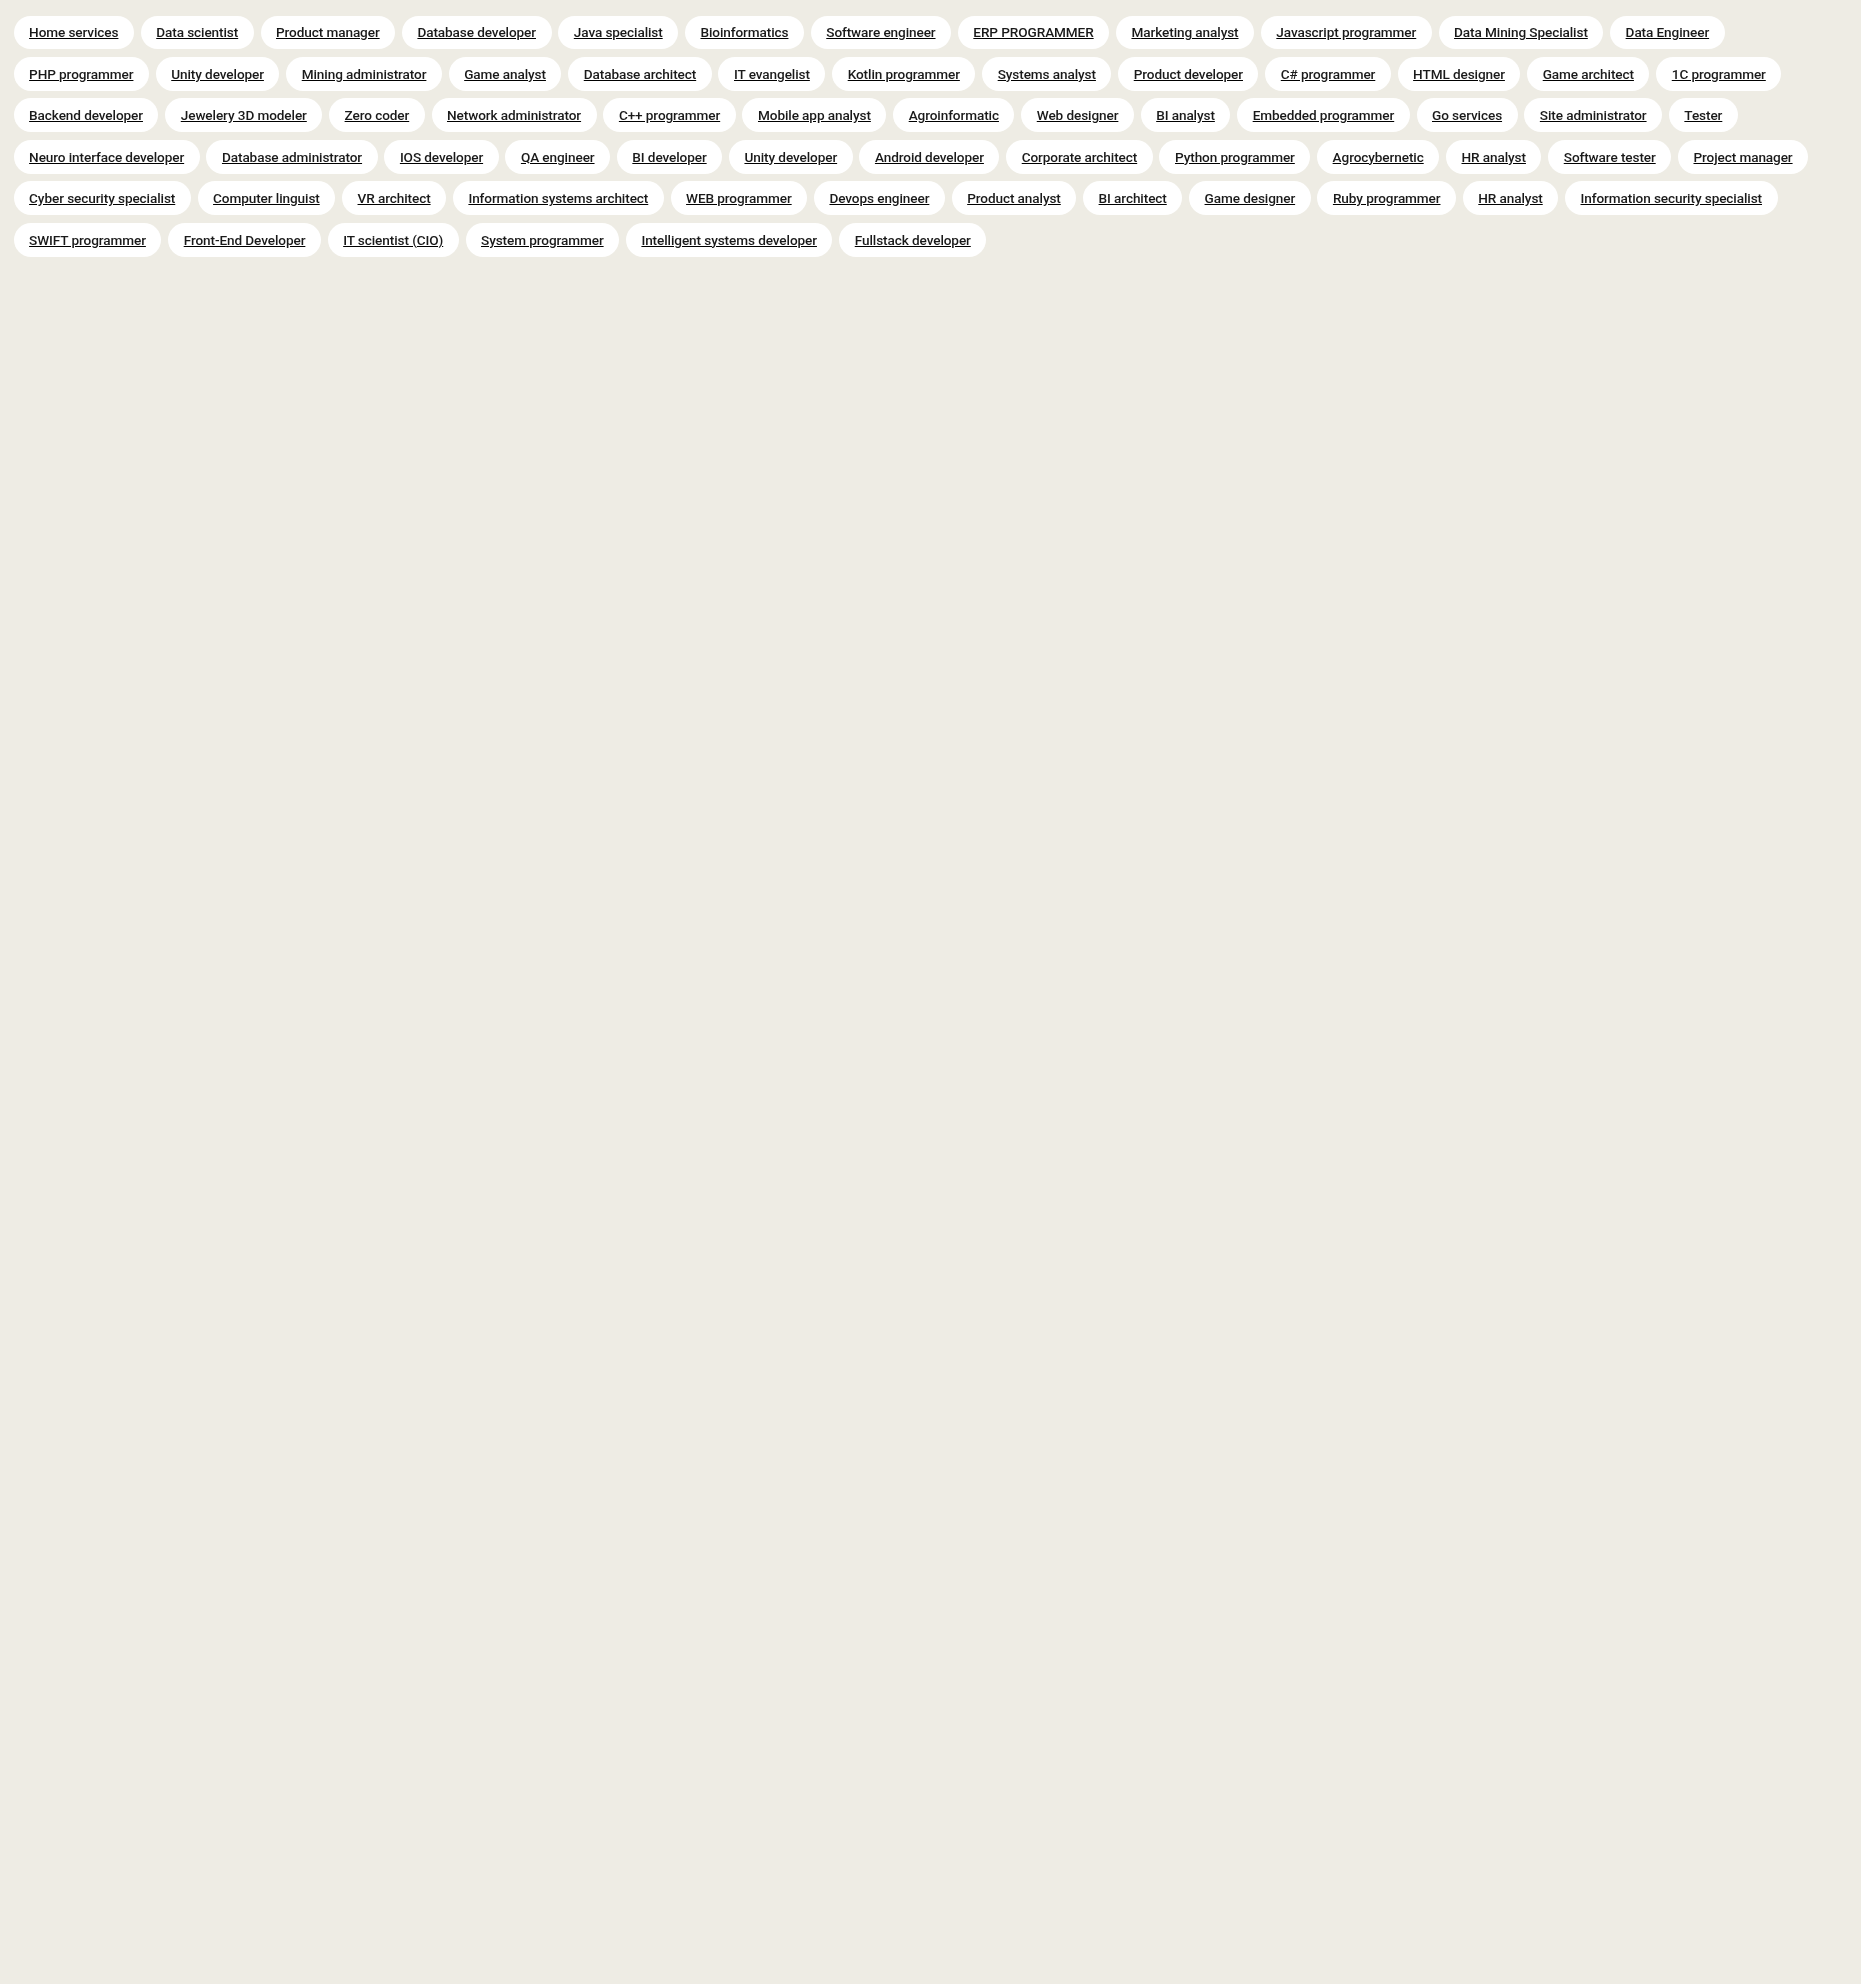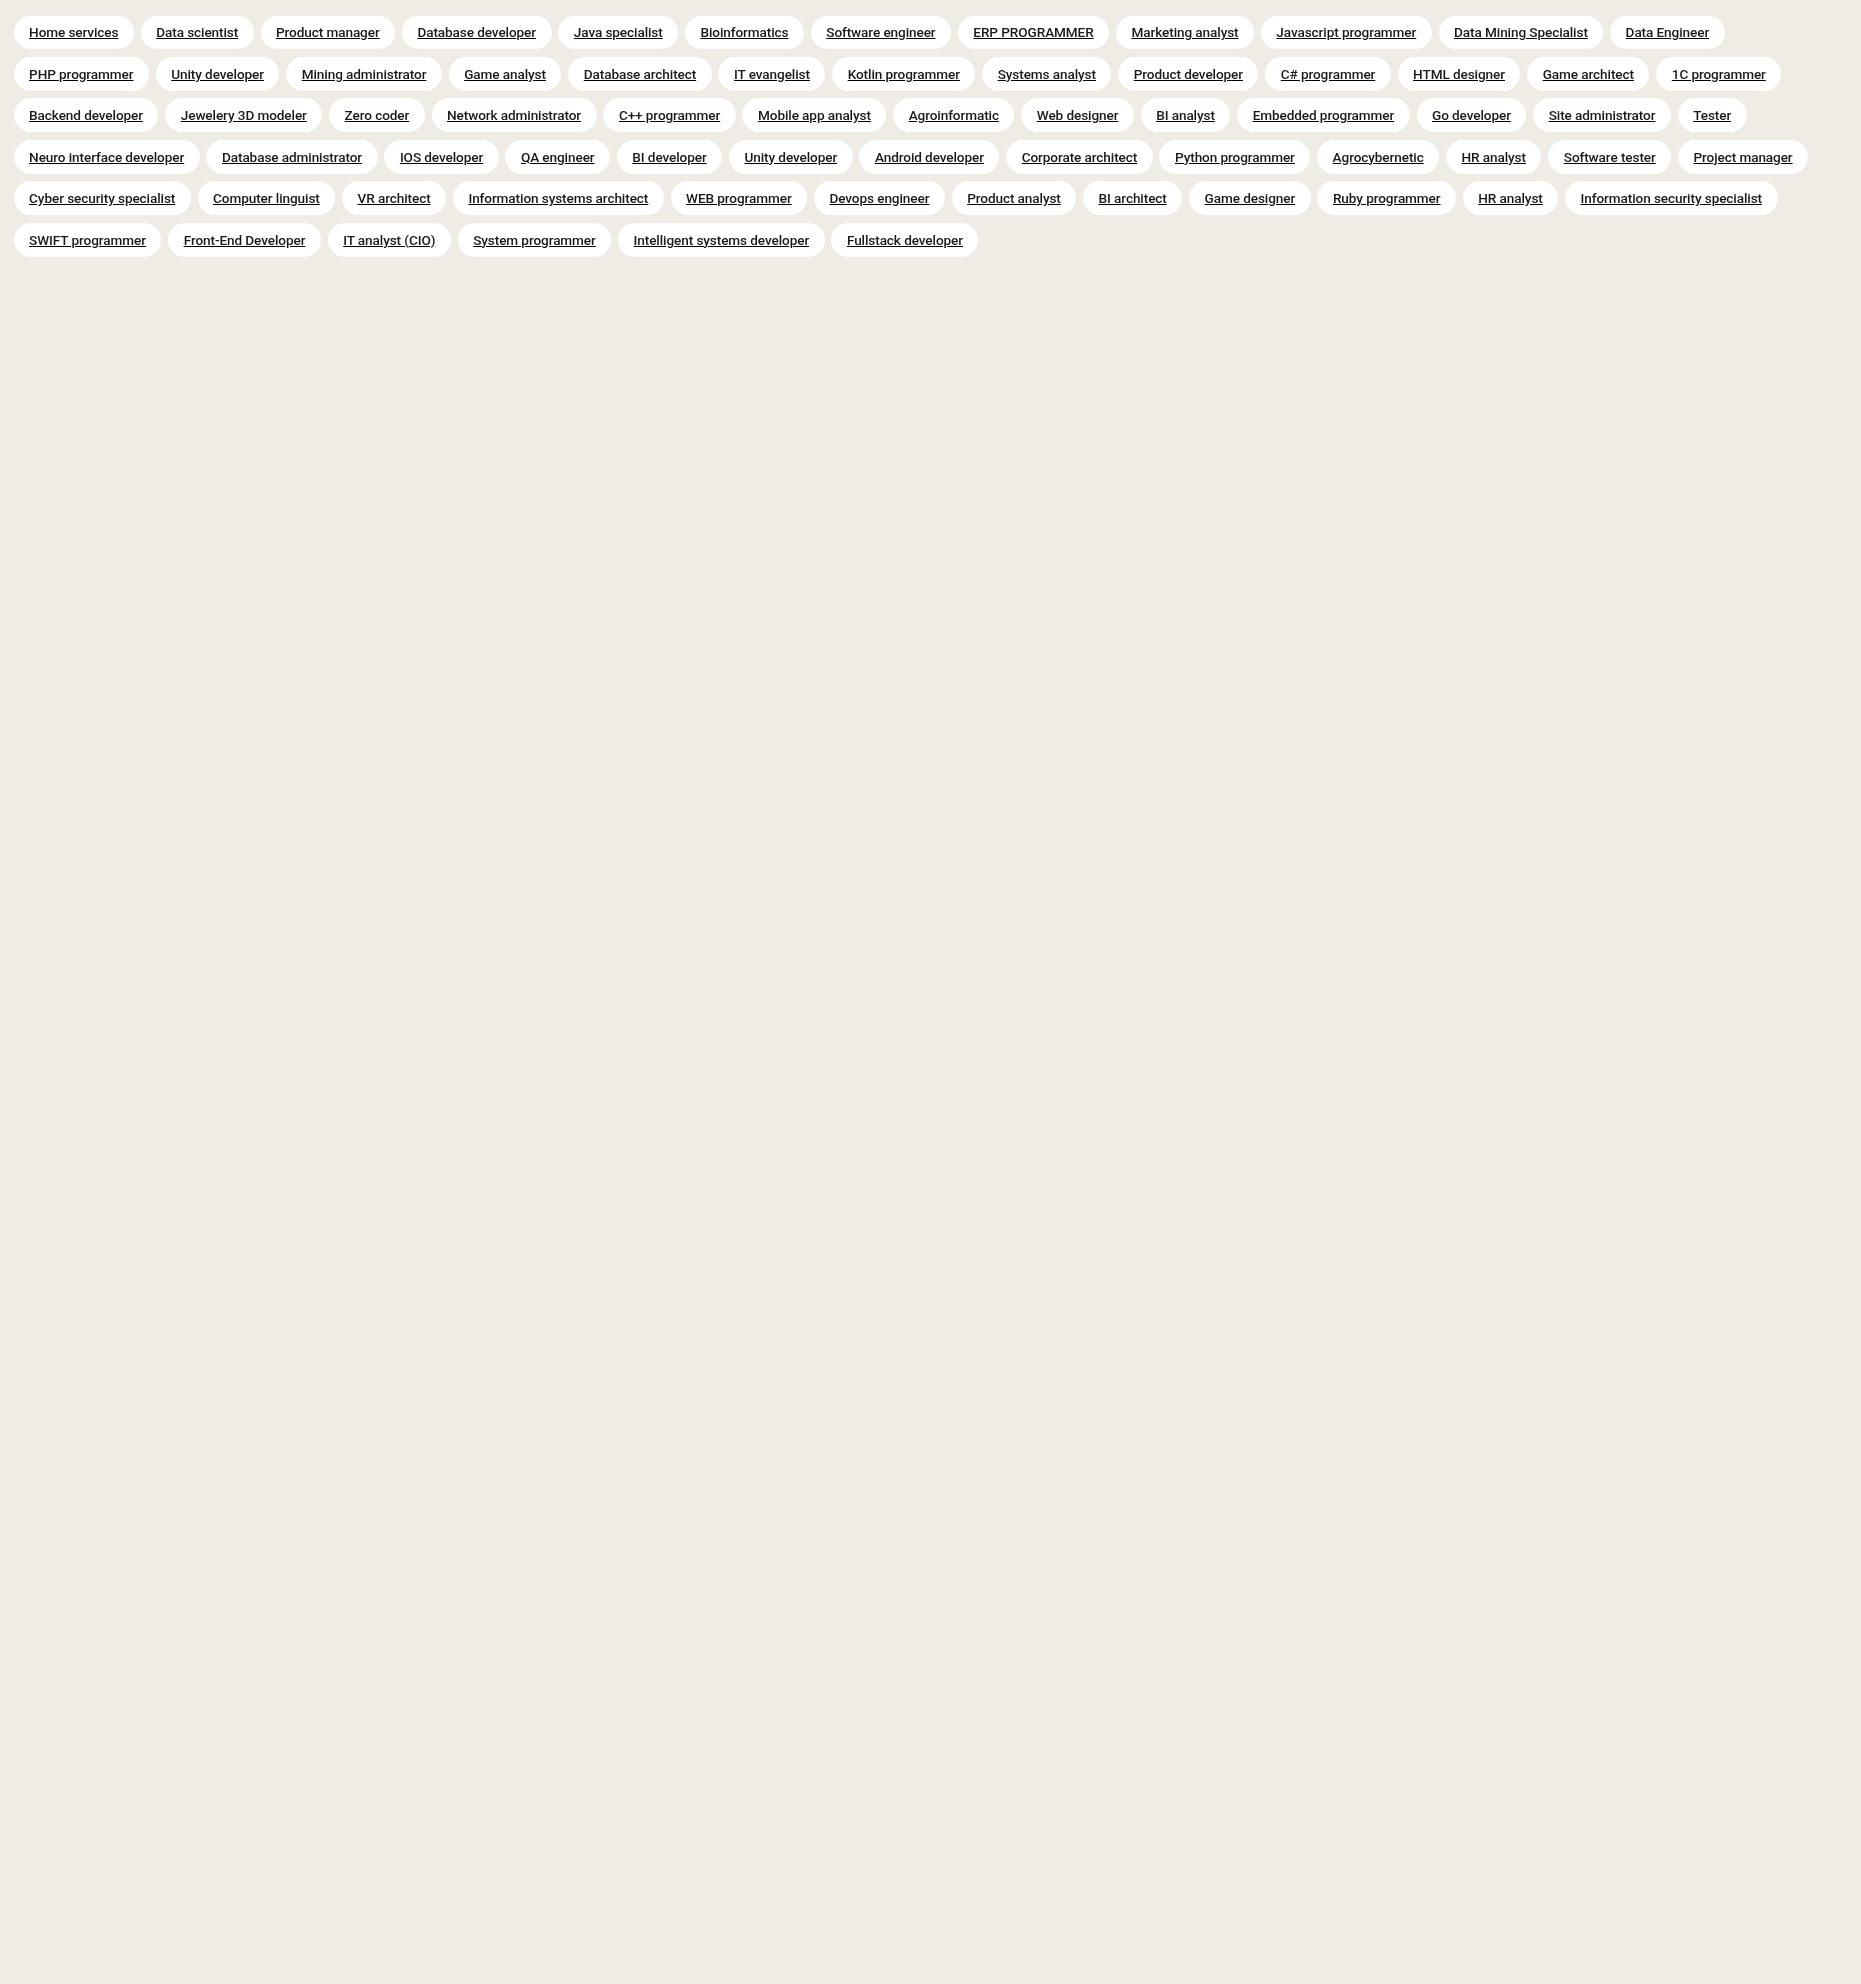--- a/index.html
+++ b/index.html
@@ -69,21 +69,21 @@
     <div class="tag">Backend developer</div>
     <div class="tag">Jewelery 3D modeler</div>
     <div class="tag">Zero coder</div>
     <div class="tag">Network administrator</div>
     <div class="tag">C++ programmer</div>
     <div class="tag">Mobile app analyst</div>
     <div class="tag">Agroinformatic</div>
     <div class="tag">Web designer</div>
     <div class="tag">BI analyst</div>
     <div class="tag">Embedded programmer</div>
-    <div class="tag">Go developer</div>
+    <div class="tag">Go services</div>
     <div class="tag">Site administrator</div>
     <div class="tag">Tester</div>
     <div class="tag">Neuro interface developer</div>
     <div class="tag">Database administrator</div>
     <div class="tag">IOS developer</div>
     <div class="tag">QA engineer</div>
     <div class="tag">BI developer</div>
     <div class="tag">Unity developer</div>
     <div class="tag">Android developer</div>
     <div class="tag">Corporate architect</div>
@@ -99,18 +99,18 @@
     <div class="tag">WEB programmer</div>
     <div class="tag">Devops engineer</div>
     <div class="tag">Product analyst</div>
     <div class="tag">BI architect</div>
     <div class="tag">Game designer</div>
     <div class="tag">Ruby programmer</div>
     <div class="tag">HR analyst</div>
     <div class="tag">Information security specialist</div>
     <div class="tag">SWIFT programmer</div>
     <div class="tag">Front-End Developer</div>
-    <div class="tag">IT analyst (CIO)</div>
+    <div class="tag">IT scientist (CIO)</div>
     <div class="tag">System programmer</div>
     <div class="tag">Intelligent systems developer</div>
     <div class="tag">Fullstack developer</div>
   </div>
 
 
 </body></html>

